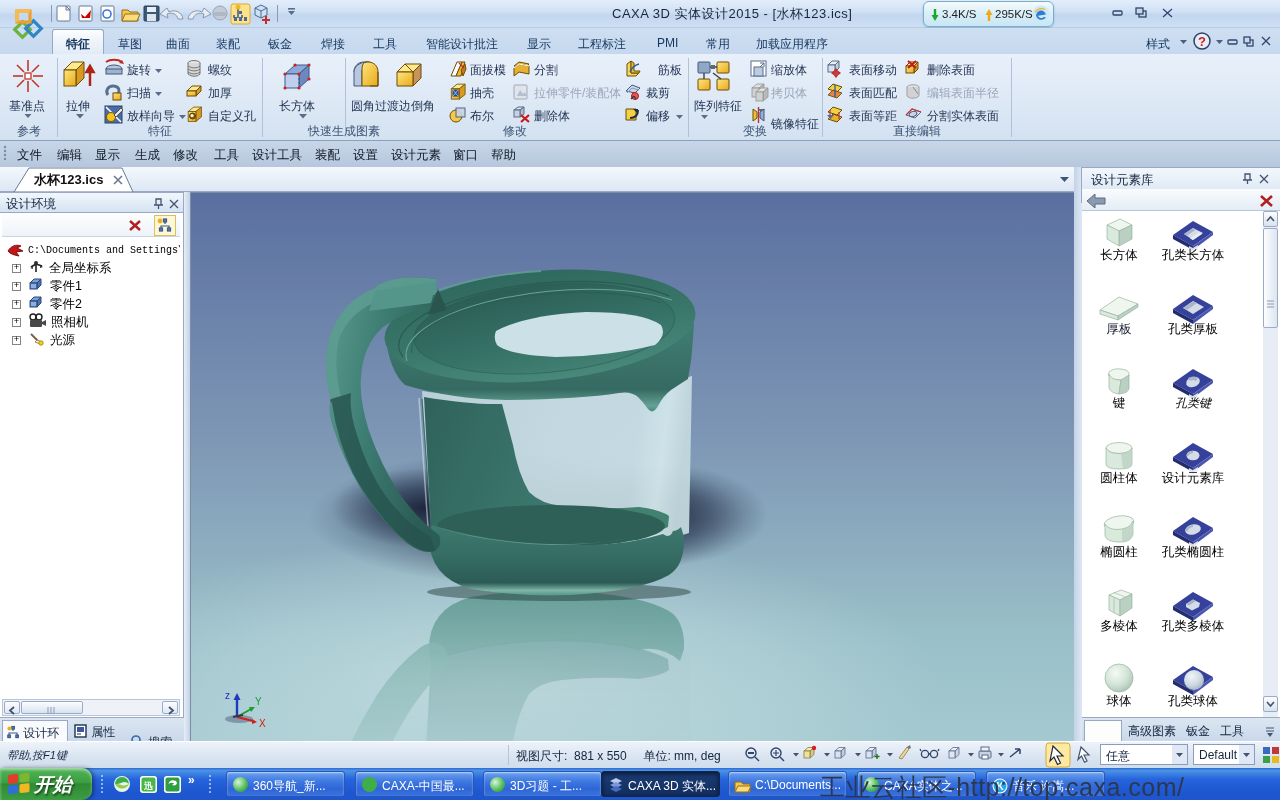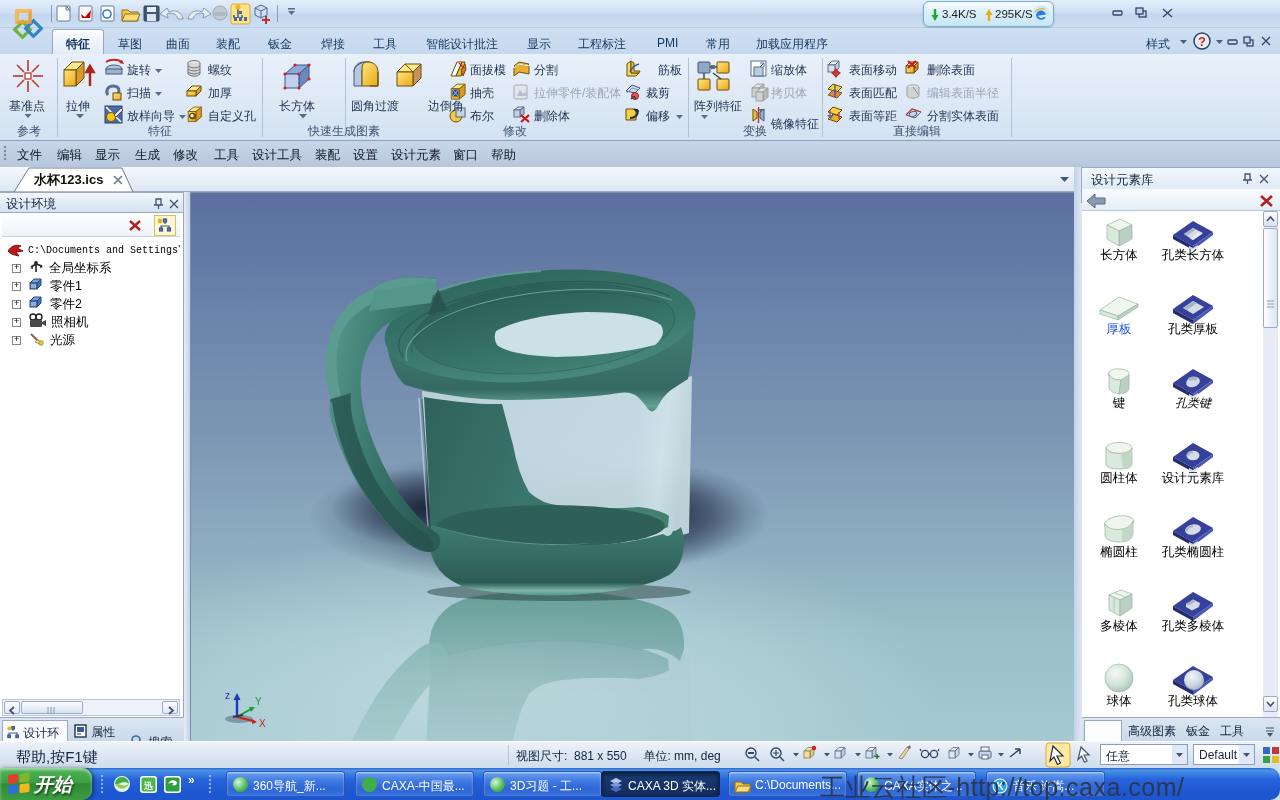--- a/index.html
+++ b/index.html
@@ -15,21 +15,21 @@
 .rightpanel{position:absolute;left:1074px;top:-25px;width:206px;height:574px;}
 .treerow{position:absolute;left:10px;height:18px;white-space:nowrap;}
 .plus{display:inline-block;width:9px;height:9px;border:1px solid #848484;background:#fff;color:#000;font-size:9px;line-height:7px;text-align:center;vertical-align:2px;font-family:"Liberation Mono",monospace;}
 .ticon{vertical-align:-3px;margin:0 4px 0 7px;}
 .tlabel{font-size:12.5px;color:#000;}
 .tbtn{position:absolute;top:3px;width:119px;height:26px;background:linear-gradient(#6aa0f0,#3e78e0 40%,#2e66d6 70%,#3a72dc);border-radius:3px;border:1px solid #2a56b8;box-shadow:inset 0 1px 2px rgba(255,255,255,0.6);color:#fff;font-size:12px;padding:6px 0 0 26px;white-space:nowrap;overflow:hidden;}
 .tactive{background:linear-gradient(#1a3c74,#16356a 50%,#122c5c);box-shadow:inset 0 2px 4px rgba(0,0,10,0.6);border:1px solid #10284e;}
 .tico{position:absolute;left:6px;top:5px;width:15px;height:15px;border-radius:50%;}
 .tico-g{background:radial-gradient(circle at 35% 35%, #d8f4d8, #4cb952 60%, #2f8a34);}
 .statusbar{position:absolute;left:0;top:741px;width:1280px;height:27px;background:linear-gradient(#eef3fa,#dce6f2 50%,#d0ddec);border-top:1px solid #fff;}
-.taskbar{position:absolute;left:0;top:768px;width:1280px;height:32px;background:linear-gradient(#3168d5,#4993e4 8%,#2663dc 35%,#1d56ce 80%,#1d56ce);border-radius:10px;}
+.taskbar{position:absolute;left:0;top:768px;width:1280px;height:32px;background:linear-gradient(#3168d5,#4993e4 8%,#2663dc 35%,#1d56ce 80%,#1d56ce);}
 </style></head>
 <body>
 <div class="titlebar" id="titlebar">
  <svg width="1280" height="28" style="position:absolute;left:0;top:0">
   <g stroke="#8899bb" stroke-width="1" fill="none">
         <line x1="51.5" y1="5" x2="51.5" y2="22"></line>
         <line x1="277.5" y1="5" x2="277.5" y2="22"></line>
       </g>
   <g>
         <rect x="57" y="6" width="13" height="15" rx="1" fill="#fdfdfd" stroke="#6b7b95"></rect>
@@ -58,20 +58,21 @@
         </g>
   <g>
           <path d="M255 8l6-3 6 3v7l-6 3-6-3z" fill="#cfe0f2" stroke="#4a6a93"></path>
           <path d="M255 8l6 3 6-3m-6 3v7" stroke="#4a6a93" fill="none"></path>
           <path d="M266 16v8m-4-4h8" stroke="#c42e2e" stroke-width="2"></path>
         </g>
   <path d="M288 11h7l-3.5 4z" fill="#5a6d88"></path>
         <rect x="288" y="8" width="7" height="1.6" fill="#5a6d88"></rect>
       </g>
  </svg>
+ <div style="position:absolute;left:612px;top:5px;font-size:13px;color:#17263e;letter-spacing:0.5px;">CAXA 3D 实体设计2015 - [水杯123.ics]</div>
  <div style="position:absolute;left:923px;top:1px;width:131px;height:26px;background:linear-gradient(#f6fbfd,#d8eef8 50%,#c8e6f4);border:1px solid #7aaccc;border-radius:6px;box-shadow:0 1px 2px rgba(90,130,170,0.4);">
    <svg width="10" height="14" style="position:absolute;left:6px;top:6px">
         <path d="M5 13L1.5 7h2.3V1h2.4v6h2.3z" fill="#18a82a"></path>
       </svg>
    <span style="position:absolute;left:18px;top:6px;font-size:11.5px;color:#222;">3.4K/S</span>
    <svg width="10" height="14" style="position:absolute;left:60px;top:6px">
         <path d="M5 1l3.5 6H6.2v6H3.8V7H1.5z" fill="#f0a818"></path>
       </svg>
    <span style="position:absolute;left:71px;top:6px;font-size:11.5px;color:#222;">295K/S</span>
    <svg width="18" height="18" style="position:absolute;right:3px;top:3px">
@@ -372,21 +373,21 @@
  <span style="position:absolute;left:9px;top:44px;">基准点</span>
  <span style="position:absolute;left:66px;top:44px;">拉伸</span>
  <span style="position:absolute;left:127px;top:8px;">旋转</span>
       <span style="position:absolute;left:127px;top:31px;">扫描</span>
       <span style="position:absolute;left:127px;top:54px;">放样向导</span>
  <span style="position:absolute;left:208px;top:8px;">螺纹</span>
       <span style="position:absolute;left:208px;top:31px;">加厚</span>
       <span style="position:absolute;left:208px;top:54px;">自定义孔</span>
  <span style="position:absolute;left:279px;top:44px;">长方体</span>
  <span style="position:absolute;left:351px;top:44px;">圆角过渡</span>
-      <span style="position:absolute;left:399px;top:44px;margin-left:29px;">边倒角</span>
+      <span style="position:absolute;left:399px;top:44px;">边倒角</span>
  <span style="position:absolute;left:470px;top:8px;">面拔模</span>
       <span style="position:absolute;left:470px;top:31px;">抽壳</span>
       <span style="position:absolute;left:470px;top:54px;">布尔</span>
  <span style="position:absolute;left:534px;top:8px;">分割</span>
       <span style="position:absolute;left:534px;top:31px;color:#9aa6b8;">拉伸零件/装配体</span>
       <span style="position:absolute;left:534px;top:54px;">删除体</span>
  <span style="position:absolute;left:646px;top:8px;margin-left:12px;">筋板</span>
       <span style="position:absolute;left:646px;top:31px;">裁剪</span>
       <span style="position:absolute;left:646px;top:54px;">偏移</span>
  <span style="position:absolute;left:694px;top:44px;">阵列特征</span>
@@ -739,21 +740,21 @@
             <path d="M3 20l18 6 0 4-18-6z" fill="#d9e9dc" stroke="#9ab4a4" stroke-width="0.7"></path>
             <path d="M21 26l20-12v3l-20 13z" fill="#b9d0c2" stroke="#9ab4a4" stroke-width="0.7"></path>
           </svg>
      <svg width="44" height="38" style="position:absolute;left:89px;top:79px">
             <path d="M2 19L22 5l20 11-20 14z" fill="#35419b"></path>
             <path d="M2 19l20 11 0 4-20-11z" fill="#232c6e"></path>
             <path d="M22 30l20-14v3L22 34z" fill="#4a57b0"></path>
             <path d="M12 18l10-7 11 6-11 7z" fill="#d4dce8"></path>
             <path d="M12 18l10-7 4 2-10 7z" fill="#aab4c8"></path>
           </svg>
-     <div style="position:absolute;left:-8px;top:110px;width:90px;text-align:center;font-size:12.5px;color:#1d4ed8;">厚板</div>
+     <div style="position:absolute;left:-8px;top:110px;width:90px;text-align:center;font-size:12.5px;color:#0f172a;">厚板</div>
      <div style="position:absolute;left:66px;top:110px;width:90px;text-align:center;font-size:12.5px;color:#000;">孔类厚板</div>
      <svg width="44" height="38" style="position:absolute;left:15px;top:153px">
             <path d="M12 8 Q16 4 24 5 Q33 6 32 11 Q32 15 24 16 Q14 16 12 12 Q11 10 12 8z" fill="#eef6ee" stroke="#9ab4a4" stroke-width="0.7"></path>
             <path d="M12 10v14 Q14 29 22 30 L24 16 Q14 16 12 10z" fill="#d9e9dc" stroke="#9ab4a4" stroke-width="0.7"></path>
             <path d="M24 16l8-5v13 Q32 29 22 30 L24 16z" fill="#b9d0c2" stroke="#9ab4a4" stroke-width="0.7"></path>
           </svg>
      <svg width="44" height="38" style="position:absolute;left:89px;top:153px">
             <path d="M2 19L22 5l20 11-20 14z" fill="#35419b"></path>
             <path d="M2 19l20 11 0 4-20-11z" fill="#232c6e"></path>
             <path d="M22 30l20-14v3L22 34z" fill="#4a57b0"></path>
@@ -856,21 +857,21 @@
      <span style="position:absolute;left:104px;top:5px;">钣金</span>
      <span style="position:absolute;left:138px;top:5px;">工具</span>
      <svg width="12" height="12" style="position:absolute;right:4px;top:8px">
           <path d="M2 2h8M2 5h8" stroke="#44536e" stroke-width="1.2"></path>
           <path d="M3 7h6l-3 4z" fill="#44536e"></path>
         </svg>
    </div>
   </div>
 </div>
 <div class="statusbar" id="statusbar">
- <div style="position:absolute;left:16px;top:6px;font-size:15px;color:#15253e;">帮助,按F1键</div>
+ <div style="position:absolute;left:7px;top:6px;font-size:11px;color:#15253e;font-style:italic;">帮助,按F1键</div>
  <div style="position:absolute;left:508px;top:3px;width:1px;height:20px;background:#b8c4d6;"></div>
     <div style="position:absolute;left:516px;top:6px;font-size:12px;color:#15253e;">视图尺寸:&nbsp; 881 x 550 &nbsp;&nbsp;&nbsp;&nbsp;单位: mm, deg</div>
  <svg width="560" height="26" style="position:absolute;left:740px;top:0">
   <g stroke="#31456b" stroke-width="1.4" fill="none">
    <circle cx="11" cy="11" r="5"></circle>
         <line x1="15" y1="15" x2="19" y2="19"></line>
         <rect x="8" y="10" width="6" height="2" fill="#31456b" stroke="none"></rect>
    <circle cx="36" cy="11" r="5"></circle>
         <line x1="40" y1="15" x2="44" y2="19"></line>
         <path d="M33 11h6m-3-3v6" stroke-width="1.2"></path>

